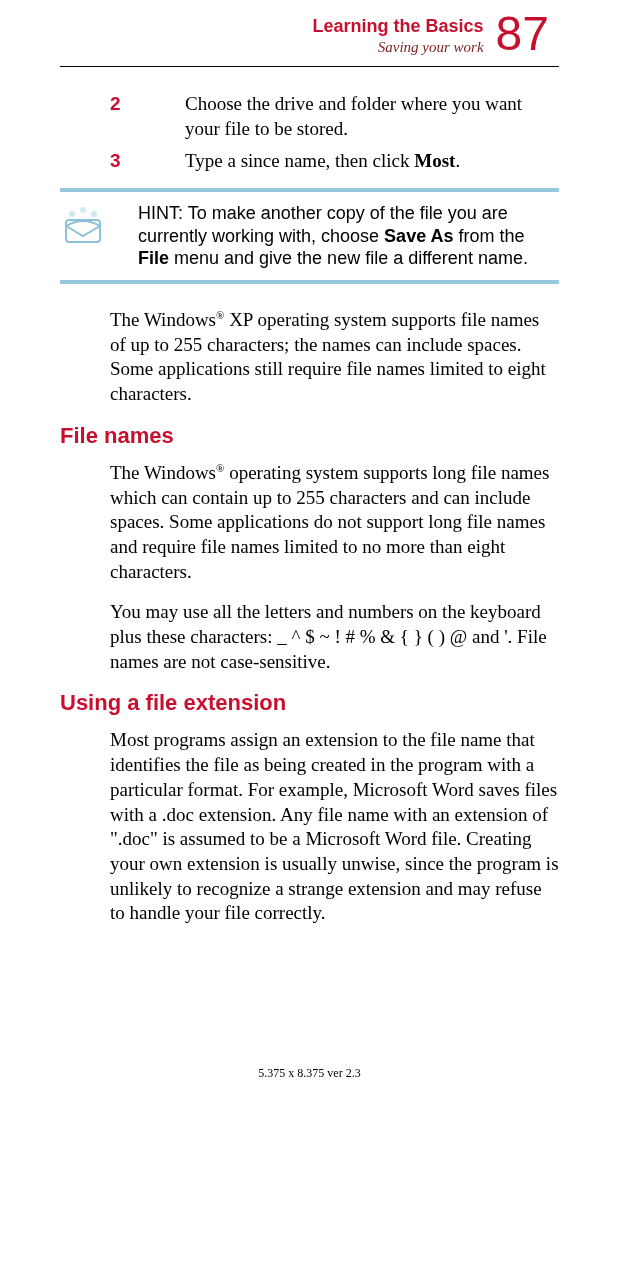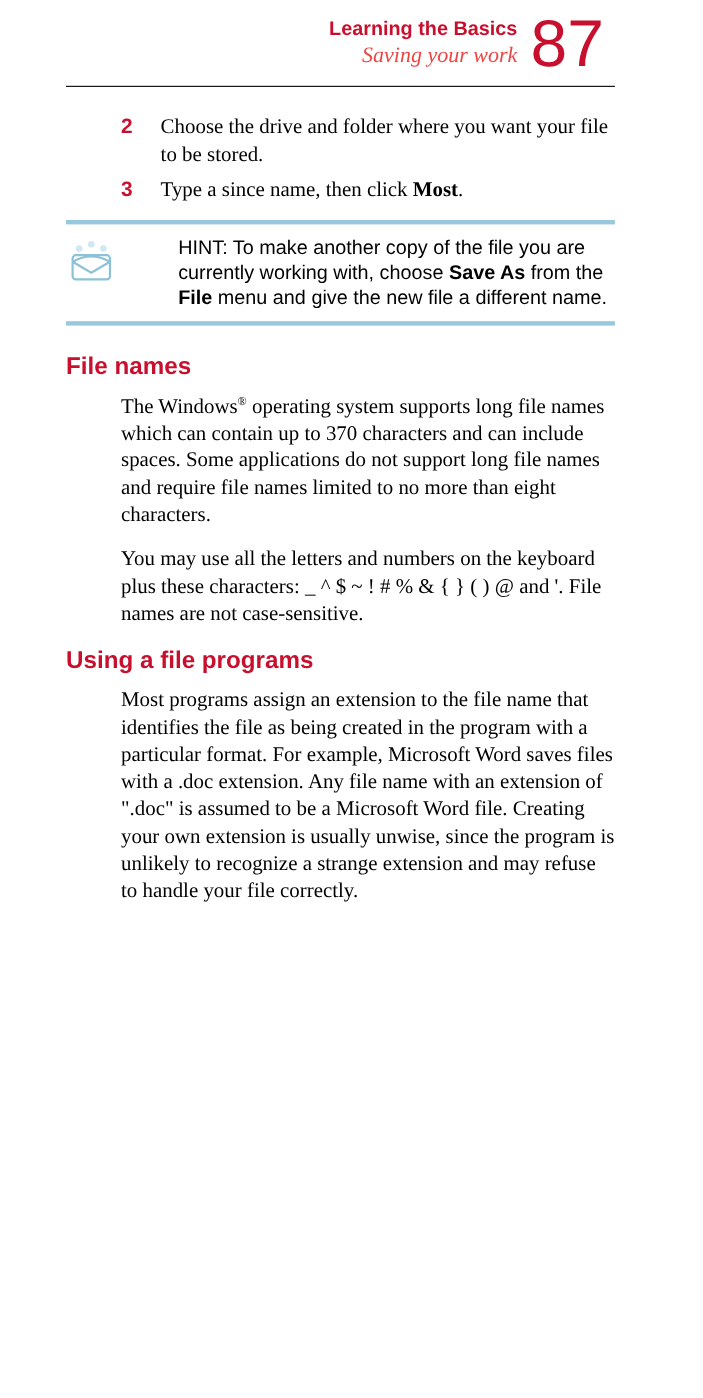--- a/index.html
+++ b/index.html
@@ -29,28 +29,28 @@
   .chapter-title {
     color: #c8102e;
     font-family: Arial, Helvetica, sans-serif;
     font-weight: bold;
     font-size: 18px;
     line-height: 1.2;
   }
   .section-title {
     font-family: "Times New Roman", Times, serif;
     font-style: italic;
-    font-size: 20px;
-    color: #ef4444;
+    font-size: 15px;
+    color: #7f1d1d;
     line-height: 1.2;
   }
   .page-number {
     color: #c8102e;
     font-family: Arial, Helvetica, sans-serif;
-    font-size: 60px;
+    font-size: 48px;
     font-weight: normal;
     line-height: 1;
   }
   .header-rule {
     border: 0;
     border-top: 1px solid #000;
     margin: 0 0 25px 0;
   }
   .step-row {
     display: flex;
@@ -60,20 +60,21 @@
   }
   .step-num {
     color: #c8102e;
     font-family: Arial, Helvetica, sans-serif;
     font-weight: bold;
     width: 36px;
     flex-shrink: 0;
   }
   .step-text {
     flex: 1;
+    margin-left: 39px;
   }
   .step-text strong {
     font-weight: bold;
   }
   .hint-rule-top {
     border: 0;
     border-top: 4px solid #97c8de;
     margin: 14px 0 10px 0;
   }
   .hint-rule-bottom {
@@ -91,21 +92,21 @@
     flex-shrink: 0;
   }
   .hint-icon svg {
     width: 46px;
     height: 46px;
   }
   .hint-text {
     font-family: Arial, Helvetica, sans-serif;
     font-size: 18px;
     line-height: 1.25;
-    margin-left: 52px;
+    margin-left: 28px;
   }
   .hint-text strong {
     font-weight: bold;
   }
   .body-para {
     margin: 0 0 16px 50px;
     font-size: 19px;
     line-height: 1.3;
   }
   .sup {
@@ -162,24 +163,26 @@
         <circle cx="12" cy="12" r="3" fill="#d0e8f2"></circle>
         <circle cx="23" cy="8" r="3" fill="#d0e8f2"></circle>
         <circle cx="34" cy="12" r="3" fill="#d0e8f2"></circle>
       </svg>
     </div>
     <div class="hint-text"><span>HINT: To make another copy of the file you are currently working with, choose </span><strong>Save As</strong><span> from the </span><strong>File</strong><span> menu and give the new file a different name.</span></div>
   </div>
 
   <hr class="hint-rule-bottom">
 
+  <p class="body-para"><span>The Windows</span><span class="sup">®</span><span> XP operating system supports file names of up to 255 characters; the names can include spaces. Some applications still require file names limited to eight characters.</span></p>
 
   <div class="h2">File names</div>
 
-  <p class="body-para"><span>The Windows</span><span class="sup">®</span><span> operating system supports long file names which can contain up to 370 characters and can include spaces. Some applications do not support long file names and require file names limited to no more than eight characters.</span></p>
+  <p class="body-para"><span>The Windows</span><span class="sup">®</span><span> operating system supports long file names which can contain up to 255 characters and can include spaces. Some applications do not support long file names and require file names limited to no more than eight characters.</span></p>
 
   <p class="body-para">You may use all the letters and numbers on the keyboard plus these characters: _ ^ $ ~ ! # % &amp; { } ( ) @ and '. File names are not case-sensitive.</p>
 
-  <div class="h2">Using a file programs</div>
+  <div class="h2">Using a file extension</div>
 
   <p class="body-para">Most programs assign an extension to the file name that identifies the file as being created in the program with a particular format. For example, Microsoft Word saves files with a .doc extension. Any file name with an extension of ".doc" is assumed to be a Microsoft Word file. Creating your own extension is usually unwise, since the program is unlikely to recognize a strange extension and may refuse to handle your file correctly.</p>
 
+  <div class="footer">5.375 x 8.375 ver 2.3</div>
 </div>
 
 </body></html>

